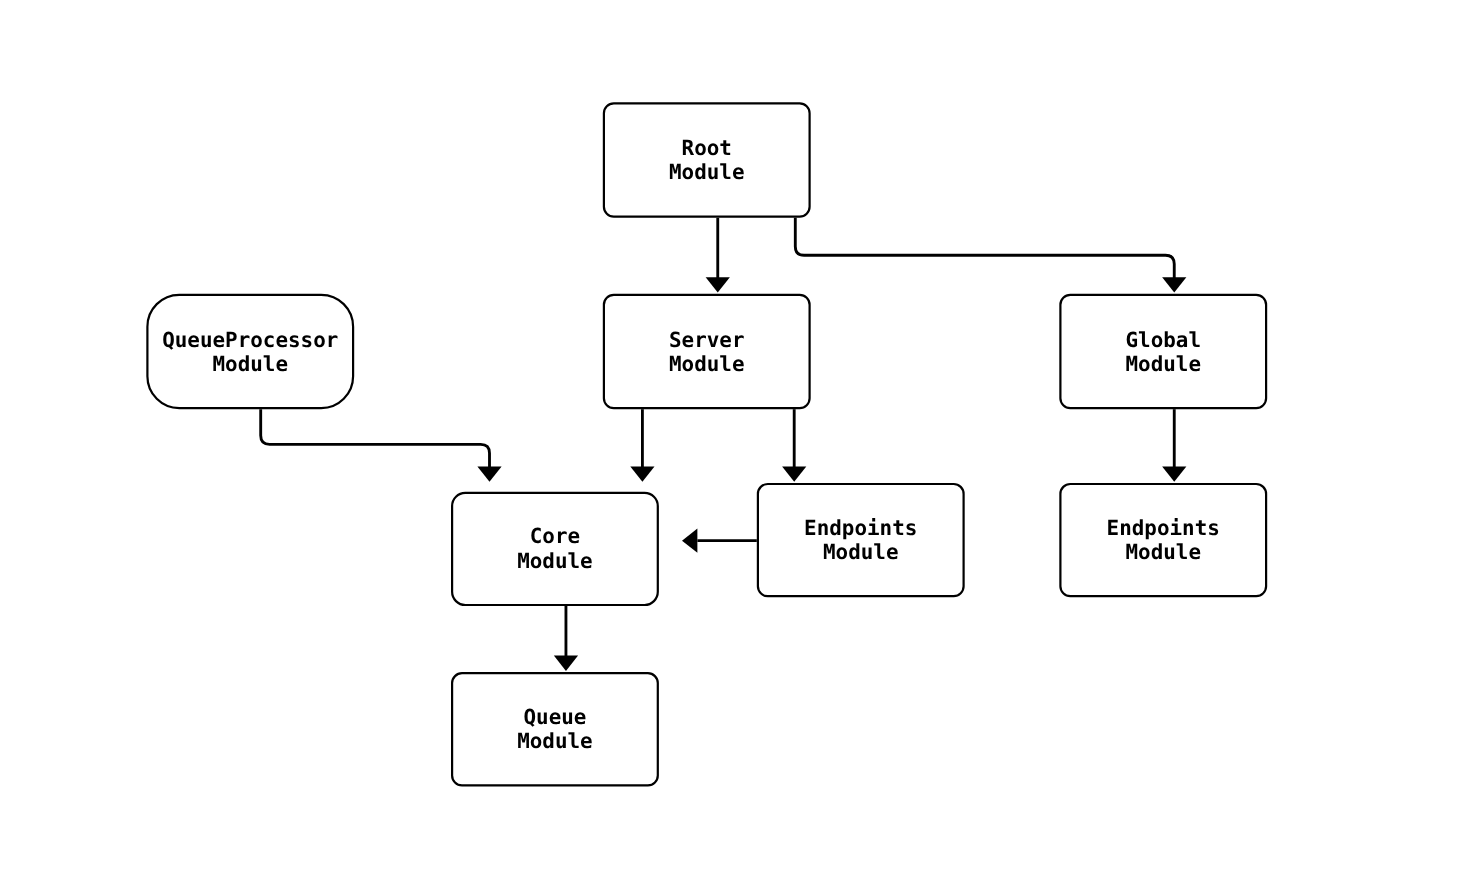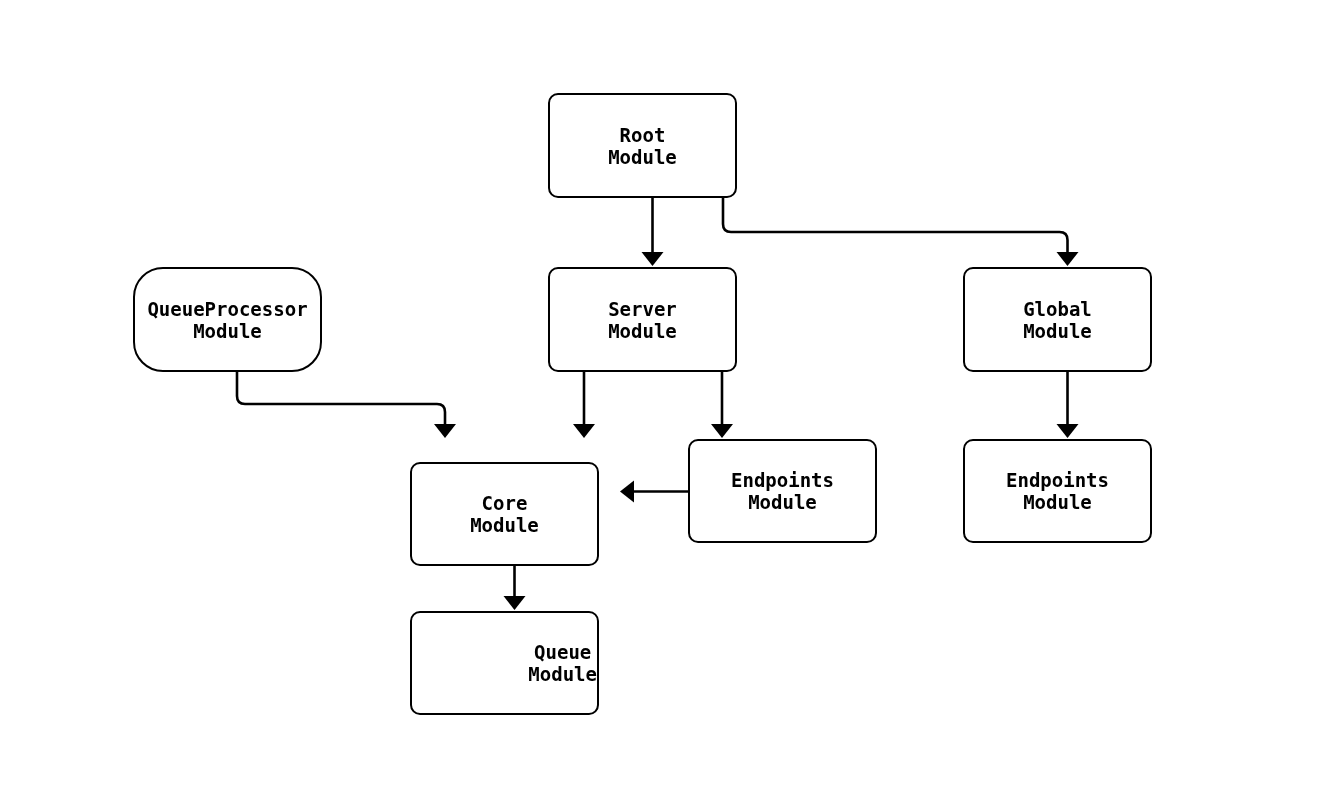--- a/index.html
+++ b/index.html
@@ -47,24 +47,24 @@
     line-height: 22px;
     color: #000000;
     white-space: nowrap;
   }
   .h105 { height: 105px; }
   .h104 { height: 104px; }
   .n-root            { left: 548px;  top: 93px;  }
   .n-queue-processor { left: 133px;  top: 267px; border-radius: 30px; }
   .n-server          { left: 548px;  top: 267px; }
   .n-global          { left: 963px;  top: 267px; }
-  .n-core            { left: 410px;  top: 462px; }
+  .n-core            { left: 410px;  top: 447px; border-radius: 13px; }
   .n-endpoints       { left: 688px;  top: 439px; border-radius: 10px; }
   .n-repository      { left: 963px;  top: 439px; }
-  .n-queue           { left: 410px;  top: 611px; justify-content: flex-end; }
+  .n-queue           { left: 410px;  top: 611px; }
 </style>
 </head>
 <body>
 
 <div class="canvas">
 
   <svg class="edges" width="1337" height="809" viewBox="0 0 1337 809" aria-hidden="true">
 
     <path d="M 652.5 198 L 652.5 253"></path>
     <polygon points="641.5,252 663.5,252 652.5,266"></polygon>

